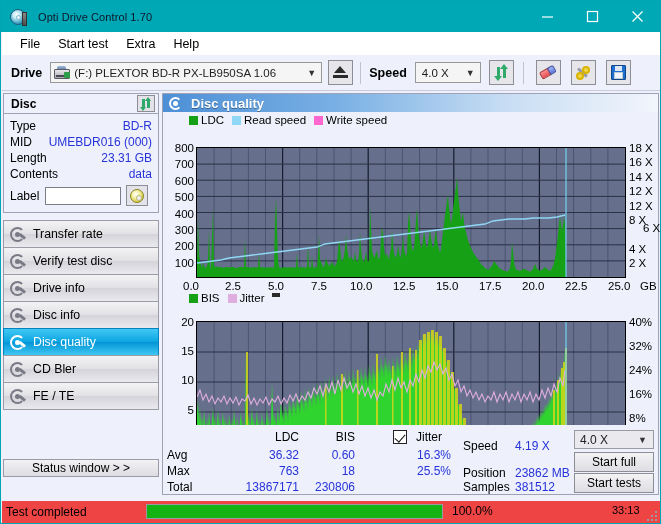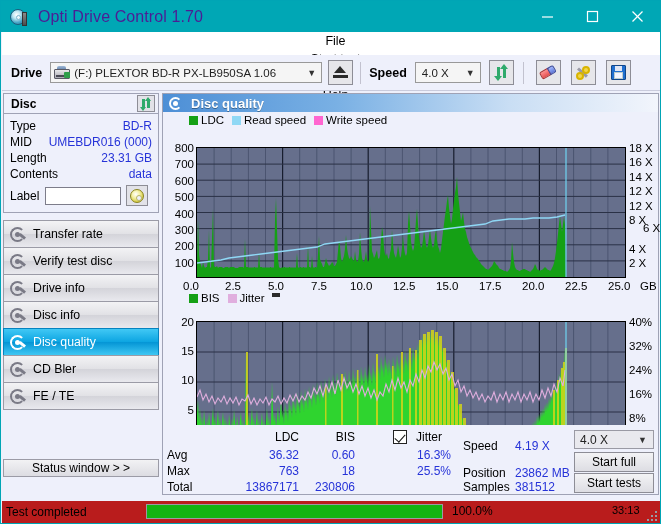--- a/index.html
+++ b/index.html
@@ -36,33 +36,33 @@
   }
   .title-icon .hub {
     position:absolute; left:6px; top:8px; width:5px; height:5px; border-radius:50%;
     background:#e9f6fb; border:1px solid #7fb6cd;
   }
   .title-icon .stick {
     position:absolute; left:12px; top:5px; width:5px; height:14px;
     background:linear-gradient(180deg,#8a8a8a,#4d4d4d); border:1px solid #333;
   }
   .title-text {
-    color:#4c1d95; font-size:16px; letter-spacing:.1px;
+    color:#0f172a; font-size:11px; letter-spacing:.1px;
   }
   .win-btns { margin-left:auto; display:flex; height:31px; }
   .win-btn {
     width:45px; height:31px; display:flex; align-items:center; justify-content:center;
     color:#ffffff;
   }
   .win-btn svg { display:block; }
 
   
   .menubar {
     position:absolute; left:1px; top:31px; width:658px; height:23px;
-    background:#ffffff; display:flex; align-items:center; padding-left:9px;flex-direction:column;
+    background:#ffffff; display:flex; align-items:center; padding-left:9px;
   }
   .menu-item { padding:2px 9px; color:#000; font-size:12.5px; }
 
   
   .toolbar {
     position:absolute; left:1px; top:54px; width:658px; height:36px;
     background:#eef0fb; display:flex; align-items:center;
     border-bottom:1px solid #c9cbdc;
   }
   .tb-label { font-weight:bold; font-size:12.5px; color:#000; }
@@ -279,21 +279,21 @@
   }
   .speedsel {
     position:absolute; background:#e9e9ee; border:1px solid #9a9aa4;
     display:flex; align-items:center; font-size:12px; color:#222; padding-left:5px;
   }
   .speedsel .chev { margin-left:auto; margin-right:6px; font-size:9px; color:#333; }
 
   
   .statusbar {
     position:absolute; left:1px; top:500px; width:658px; height:22px;
-    background:#b91c1c; display:flex; align-items:center;
+    background:#ef4444; display:flex; align-items:center;
   }
   .st-text { padding-left:4px; font-size:12px; color:#000; }
   .progress {
     position:absolute; left:144px; top:3px; width:297px; height:15px;
     background:#ffffff; border:1px solid #9a9aa4;
   }
   .progress .fill { height:100%; background:#12b312; }
   .pct { position:absolute; left:450px; top:3px; font-size:12px; color:#000; }
   .elapsed { position:absolute; left:610px; top:3px; font-size:11px; color:#000; }
   .grip { position:absolute; right:3px; bottom:2px; width:10px; height:10px; }

